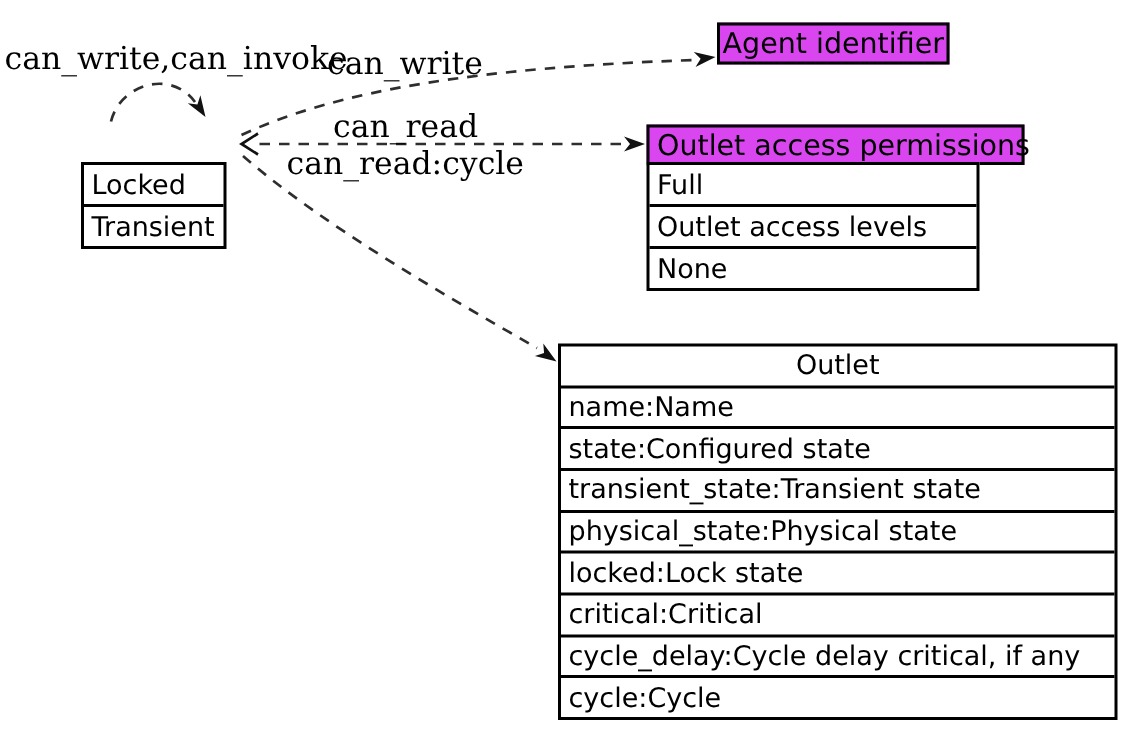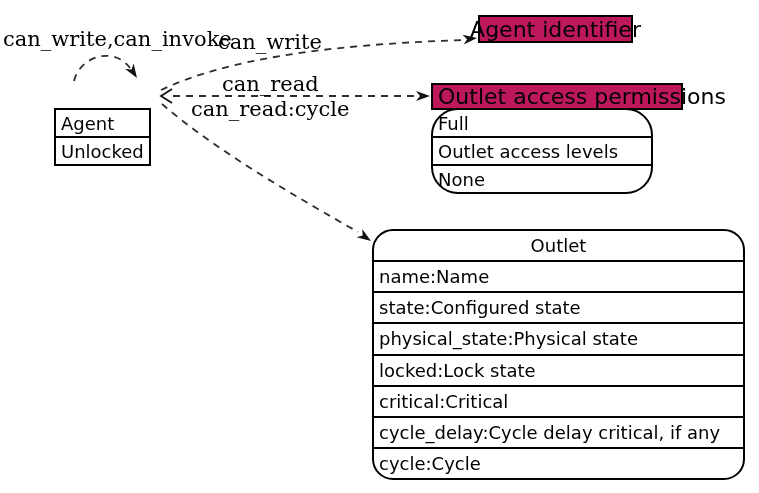--- a/index.html
+++ b/index.html
@@ -9,25 +9,25 @@
     height: 493px;
     background: #ffffff;
     font-family: "DejaVu Sans", sans-serif;
     color: #000;
     overflow: hidden;
   }
   #edges { position: absolute; left: 0; top: 0; width: 759px; height: 493px; }
   .node-box {
     position: absolute;
     border: 2px solid #000;
-    background: #be185d;
+    background: #d946ef;
     box-sizing: border-box;
     display: flex;
     align-items: center;
-    font-size: 22px;
+    font-size: 19px;
     white-space: nowrap;
   }
   .centered { justify-content: center; }
   .body-box {
     position: absolute;
     border: 2px solid #000;
     background: #fff;
     box-sizing: border-box;
     display: flex;
     flex-direction: column;
@@ -73,41 +73,42 @@
     <path d="M 162 104 C 215 150, 295 196, 358 232" fill="none" stroke="#2e2e2e" stroke-width="1.8" stroke-dasharray="7 6"></path>
     <polygon points="371,241 356.6,237.3 362.7,235.4 362.2,229" fill="#111"></polygon>
   </svg>
 
   <div class="edge-label" style="left:3px; top:28px;">can_write,can_invoke</div>
   <div class="edge-label" style="left:218px; top:31px;">can_write</div>
   <div class="edge-label" style="left:222px; top:73px;">can_read</div>
   <div class="edge-label" style="left:191px; top:98px;">can_read:cycle</div>
 
   <div class="body-box" style="left:54px; top:108px; width:97px; height:58px;">
-    <div class="row">Agent</div>
-    <div class="row">Unlocked</div>
+    <div class="row">Locked</div>
+    <div class="row">Transient</div>
   </div>
 
   <div class="node-box centered" style="left:478px; top:15px; width:155px; height:28px;">
     <span>Agent identifier</span>
   </div>
 
   <div class="node-box" style="left:431px; top:83px; width:252px; height:27px; padding-left:5px;">
     <span>Outlet access permissions</span>
   </div>
-  <div class="body-box" style="left:431px; top:108px; width:222px; height:86px;border-radius:27px;">
+  <div class="body-box" style="left:431px; top:108px; width:222px; height:86px;">
     <div class="row">Full</div>
     <div class="row">Outlet access levels</div>
     <div class="row">None</div>
   </div>
 
-  <div class="body-box" style="left:372px; top:229px; width:373px; height:251px;border-radius:21px;">
+  <div class="body-box" style="left:372px; top:229px; width:373px; height:251px;">
     <div class="row center">Outlet</div>
     <div class="row">name:Name</div>
     <div class="row">state:Configured state</div>
+    <div class="row">transient_state:Transient state</div>
     <div class="row">physical_state:Physical state</div>
     <div class="row">locked:Lock state</div>
     <div class="row">critical:Critical</div>
     <div class="row">cycle_delay:Cycle delay critical, if any</div>
     <div class="row">cycle:Cycle</div>
   </div>
 
 </div>
 
 </body></html>

